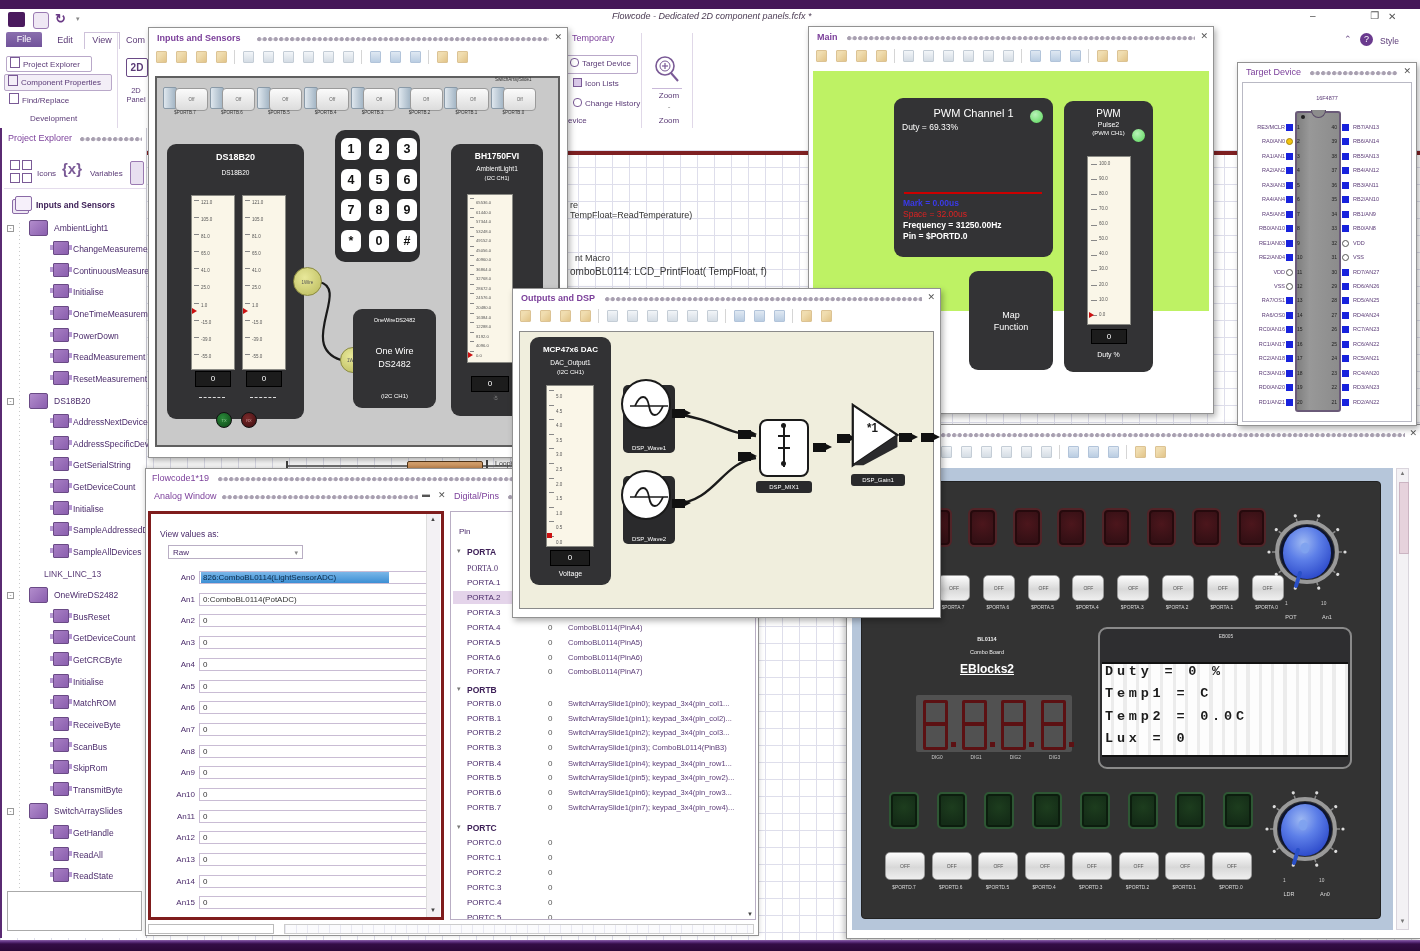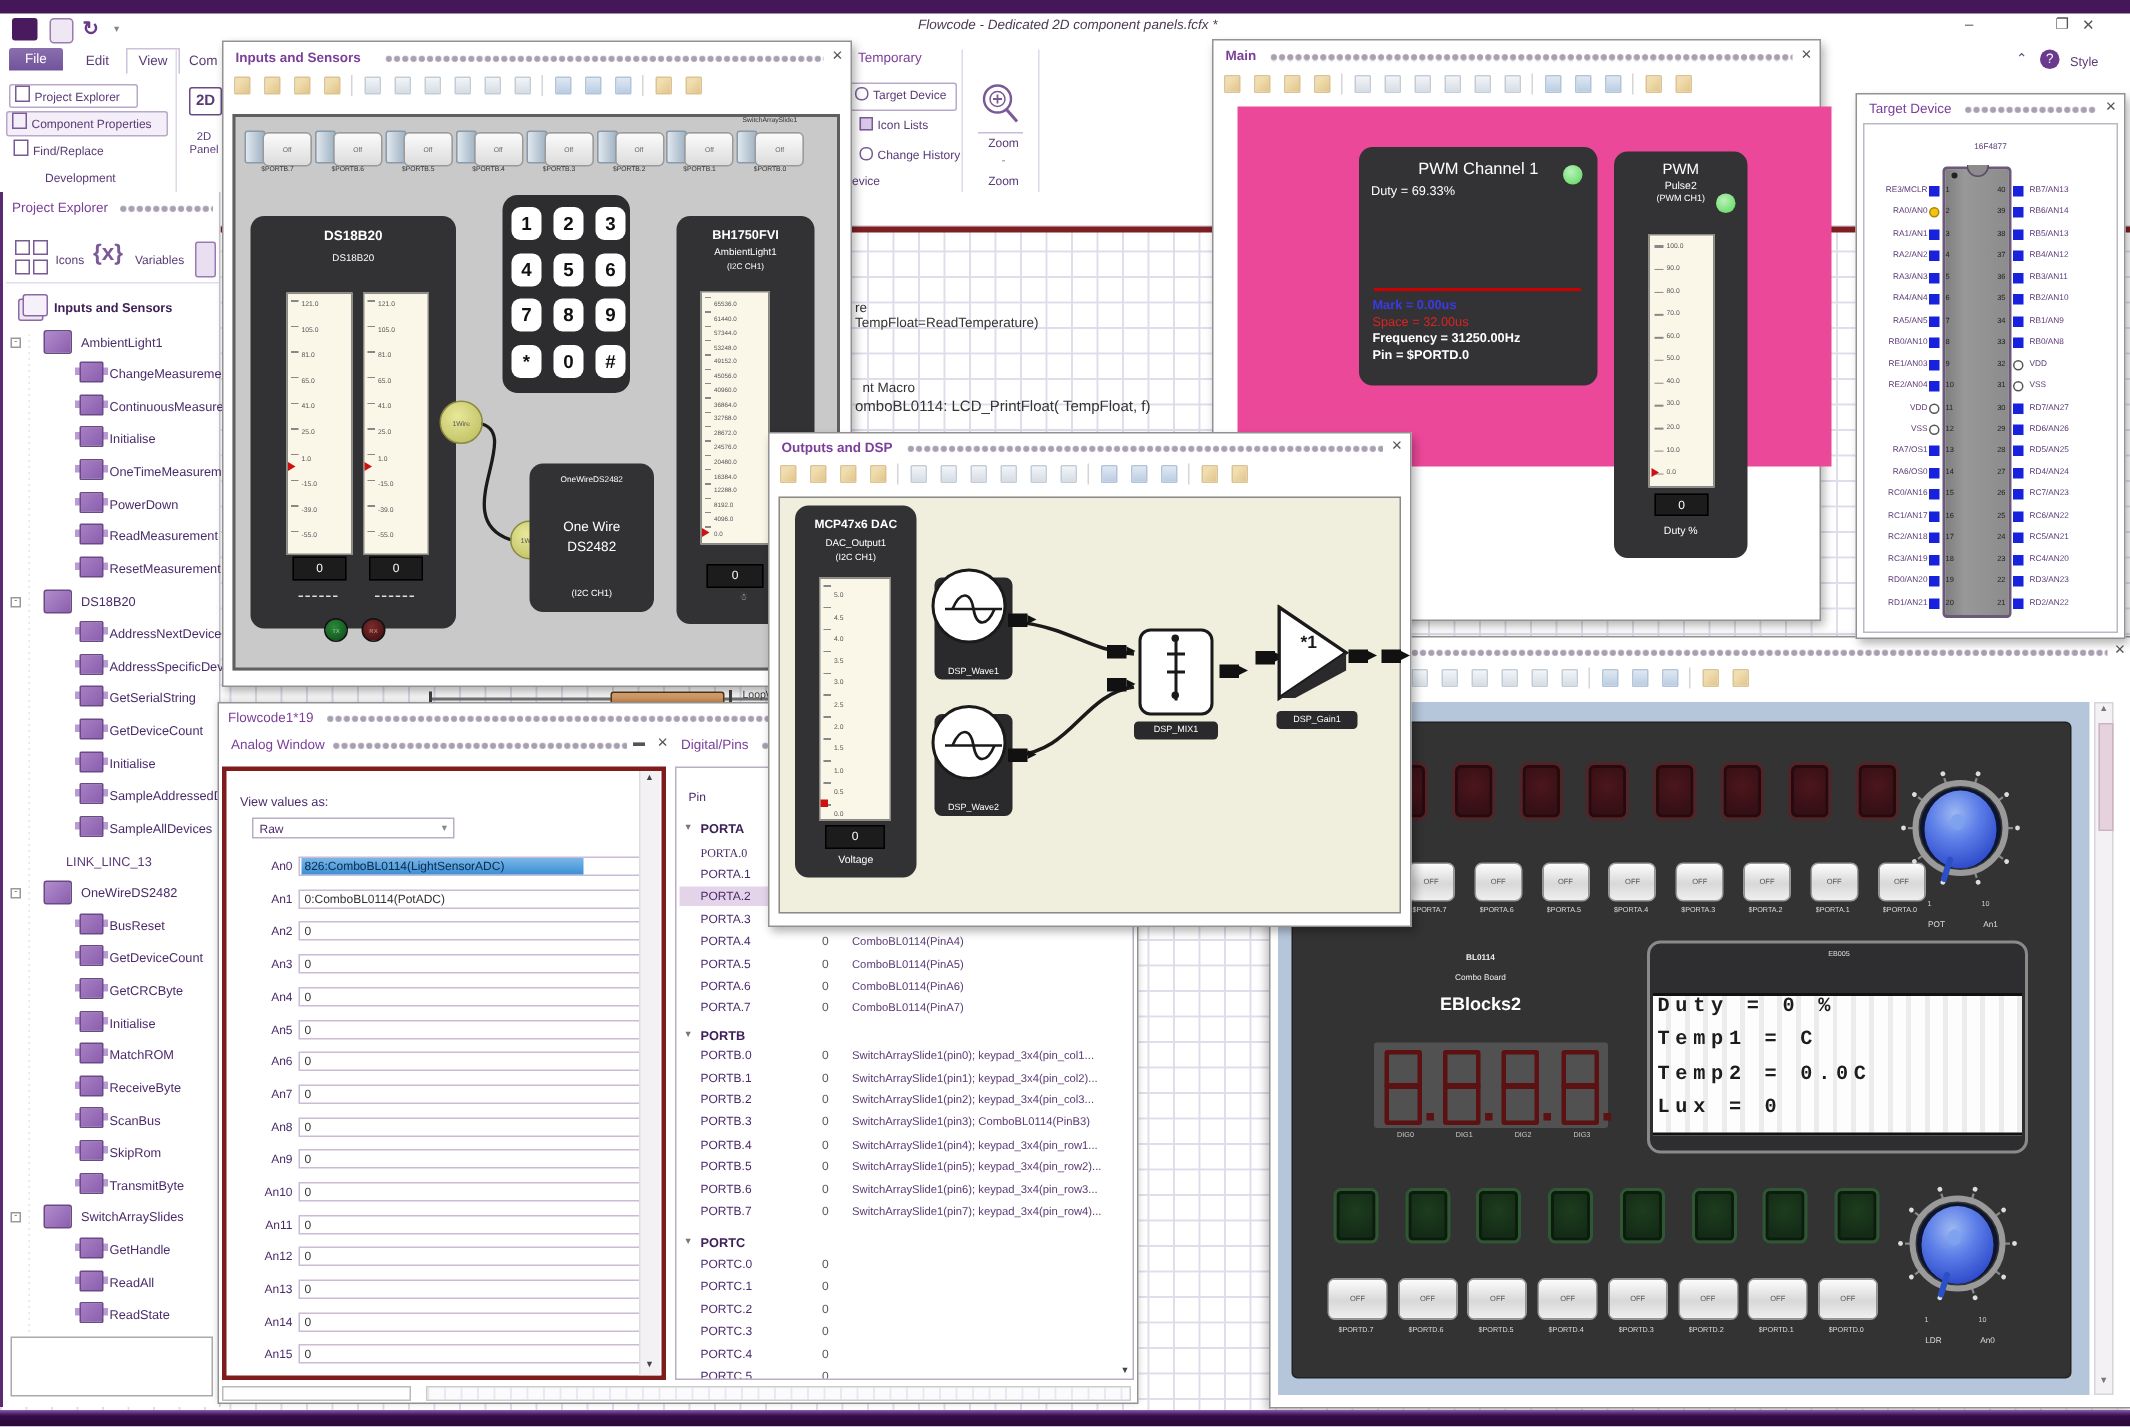--- a/index.html
+++ b/index.html
@@ -277,21 +277,21 @@
 <div style="position:absolute;left:255.20000000000005px;top:93px;width:30px;height:24px;border-radius:5px;background:linear-gradient(180deg,#fdfdfd,#d8d8d8 55%,#efefef);border:1px solid #999;color:#555;font-size:5px;text-align:center;line-height:24px;">OFF</div>
 <div style="position:absolute;left:248.20000000000005px;top:123px;width:44px;color:#ddd;font-size:4.8px;text-align:center;">$PORTA.3</div>
 <div style="position:absolute;left:300.0px;top:93px;width:30px;height:24px;border-radius:5px;background:linear-gradient(180deg,#fdfdfd,#d8d8d8 55%,#efefef);border:1px solid #999;color:#555;font-size:5px;text-align:center;line-height:24px;">OFF</div>
 <div style="position:absolute;left:293.0px;top:123px;width:44px;color:#ddd;font-size:4.8px;text-align:center;">$PORTA.2</div>
 <div style="position:absolute;left:344.79999999999995px;top:93px;width:30px;height:24px;border-radius:5px;background:linear-gradient(180deg,#fdfdfd,#d8d8d8 55%,#efefef);border:1px solid #999;color:#555;font-size:5px;text-align:center;line-height:24px;">OFF</div>
 <div style="position:absolute;left:337.79999999999995px;top:123px;width:44px;color:#ddd;font-size:4.8px;text-align:center;">$PORTA.1</div>
 <div style="position:absolute;left:389.5999999999999px;top:93px;width:30px;height:24px;border-radius:5px;background:linear-gradient(180deg,#fdfdfd,#d8d8d8 55%,#efefef);border:1px solid #999;color:#555;font-size:5px;text-align:center;line-height:24px;">OFF</div>
 <div style="position:absolute;left:382.5999999999999px;top:123px;width:44px;color:#ddd;font-size:4.8px;text-align:center;">$PORTA.0</div>
 <div style="position:absolute;left:95px;top:154px;width:60px;text-align:center;color:#eee;font-size:5.5px;font-weight:bold;">BL0114</div>
 <div style="position:absolute;left:95px;top:167px;width:60px;text-align:center;color:#eee;font-size:5.5px;">Combo Board</div>
-<div style="position:absolute;left:90px;top:180px;width:70px;text-align:center;color:#fff;font-size:12px;font-weight:bold;">EBlocks2</div>
+<div style="position:absolute;left:90px;top:180px;width:70px;text-align:center;color:#fff;font-size:12px;font-weight:bold;text-decoration:underline;">EBlocks2</div>
 <div style="position:absolute;left:54px;top:213px;width:156px;height:57px;background:#515151;border-radius:2px;"></div>
 <div style="position:absolute;left:61.0px;top:218px;width:19px;height:21px;border:3.5px solid #5c1113;border-bottom-width:2px;border-radius:2px;"></div>
 <div style="position:absolute;left:61.0px;top:240px;width:19px;height:23px;border:3.5px solid #5c1113;border-top-width:2px;border-radius:2px;"></div>
 <div style="position:absolute;left:89.0px;top:260px;width:5px;height:5px;background:#5c1113;"></div>
 <div style="position:absolute;left:63.0px;top:273px;width:24px;color:#ccc;font-size:4.8px;text-align:center;">DIG0</div>
 <div style="position:absolute;left:100.20000000000005px;top:218px;width:19px;height:21px;border:3.5px solid #5c1113;border-bottom-width:2px;border-radius:2px;"></div>
 <div style="position:absolute;left:100.20000000000005px;top:240px;width:19px;height:23px;border:3.5px solid #5c1113;border-top-width:2px;border-radius:2px;"></div>
 <div style="position:absolute;left:128.20000000000005px;top:260px;width:5px;height:5px;background:#5c1113;"></div>
 <div style="position:absolute;left:102.20000000000005px;top:273px;width:24px;color:#ccc;font-size:4.8px;text-align:center;">DIG1</div>
 <div style="position:absolute;left:139.39999999999998px;top:218px;width:19px;height:21px;border:3.5px solid #5c1113;border-bottom-width:2px;border-radius:2px;"></div>
@@ -541,21 +541,21 @@
 </div>
     </div>
   </div>
 
 <div id="mainw">
 <div class="win" style="left:808px;top:26px;width:404px;height:386px;z-index:4;">
 <div class="ptxt" style="position:absolute;left:8px;top:5px;">Main</div>
 <div class="dots" style="position:absolute;left:38px;top:9px;right:18px;"></div>
 <div style="position:absolute;right:5px;top:4px;font-size:9px;color:#555;">✕</div>
 <div class="tb" style="top:20px;left:2px;"><span class="ic t"></span><span class="ic t"></span><span class="ic t"></span><span class="ic t"></span><span class="sep"></span><span class="ic g"></span><span class="ic g"></span><span class="ic g"></span><span class="ic g"></span><span class="ic g"></span><span class="ic g"></span><span class="sep"></span><span class="ic b"></span><span class="ic b"></span><span class="ic b"></span><span class="sep"></span><span class="ic t"></span><span class="ic t"></span></div>
-<div style="position:absolute;left:4px;top:44px;width:396px;height:240px;background:#ec4899;margin-left:12px;">
+<div style="position:absolute;left:4px;top:44px;width:396px;height:240px;background:#bef264;">
 <div class="dk" style="left:81px;top:27px;width:159px;height:159px;">
 <div style="position:absolute;left:0;top:9px;width:100%;text-align:center;font-size:11px;">PWM Channel 1</div>
 <div style="position:absolute;right:10px;top:12px;width:13px;height:13px;border-radius:7px;background:radial-gradient(circle at 40% 35%,#b9f2b9,#57d657);"></div>
 <div style="position:absolute;left:8px;top:24px;font-size:8.5px;">Duty = 69.33%</div>
 <div style="position:absolute;left:10px;top:94px;width:138px;height:2px;background:#cc0000;"></div>
 <div style="position:absolute;left:9px;top:100px;font-size:8.5px;color:#3a3ae8;font-weight:bold;">Mark = 0.00us</div>
 <div style="position:absolute;left:9px;top:111px;font-size:8.5px;color:#d22;font-weight:normal;">Space = 32.00us</div>
 <div style="position:absolute;left:9px;top:122px;font-size:8.5px;font-weight:bold;">Frequency = 31250.00Hz</div>
 <div style="position:absolute;left:9px;top:133px;font-size:8.5px;font-weight:bold;">Pin = $PORTD.0</div>
 </div>
@@ -564,20 +564,23 @@
 <div style="position:absolute;left:0;top:20px;width:100%;text-align:center;font-size:7px;">Pulse2</div>
 <div style="position:absolute;left:0;top:29px;width:100%;text-align:center;font-size:6px;">(PWM CH1)</div>
 <div style="position:absolute;right:8px;top:28px;width:13px;height:13px;border-radius:7px;background:radial-gradient(circle at 40% 35%,#b9f2b9,#57d657);"></div>
 <div class="scale" style="left:23px;top:55px;width:42px;height:167px;">
             <div style="position:absolute;left:3px;top:0;width:6px;height:100%;background-image:repeating-linear-gradient(#888 0 1px,transparent 1px 15.15px);background-position:0 7px;"></div>
             <div class="tickcol" style="left:11px;top:3.5px;font-size:4.5px;"><div style="height:15.15px;">100.0</div><div style="height:15.15px;">90.0</div><div style="height:15.15px;">80.0</div><div style="height:15.15px;">70.0</div><div style="height:15.15px;">60.0</div><div style="height:15.15px;">50.0</div><div style="height:15.15px;">40.0</div><div style="height:15.15px;">30.0</div><div style="height:15.15px;">20.0</div><div style="height:15.15px;">10.0</div><div style="height:15.15px;">0.0</div></div>
           </div>
 <div class="rmark" style="left:25px;top:211px;"></div>
 <div class="vbox" style="left:27px;top:228px;width:34px;height:13px;font-size:8px;line-height:13px;">0</div>
 <div style="position:absolute;left:0;top:250px;width:100%;text-align:center;font-size:7px;">Duty %</div>
+</div>
+<div class="dk" style="left:156px;top:200px;width:84px;height:99px;">
+<div style="position:absolute;left:0;top:38px;width:100%;text-align:center;font-size:9px;line-height:12px;">Map<br>Function</div>
 </div>
 </div>
     </div>
   </div>
 
 <div id="inputs">
 <div class="win" style="left:148px;top:27px;width:418px;height:429px;z-index:5;">
 <div class="ptxt" style="position:absolute;left:8px;top:5px;">Inputs and Sensors</div>
 <div class="dots" style="position:absolute;left:108px;top:9px;right:18px;"></div>
 <div style="position:absolute;right:5px;top:4px;font-size:9px;color:#555;">✕</div>

